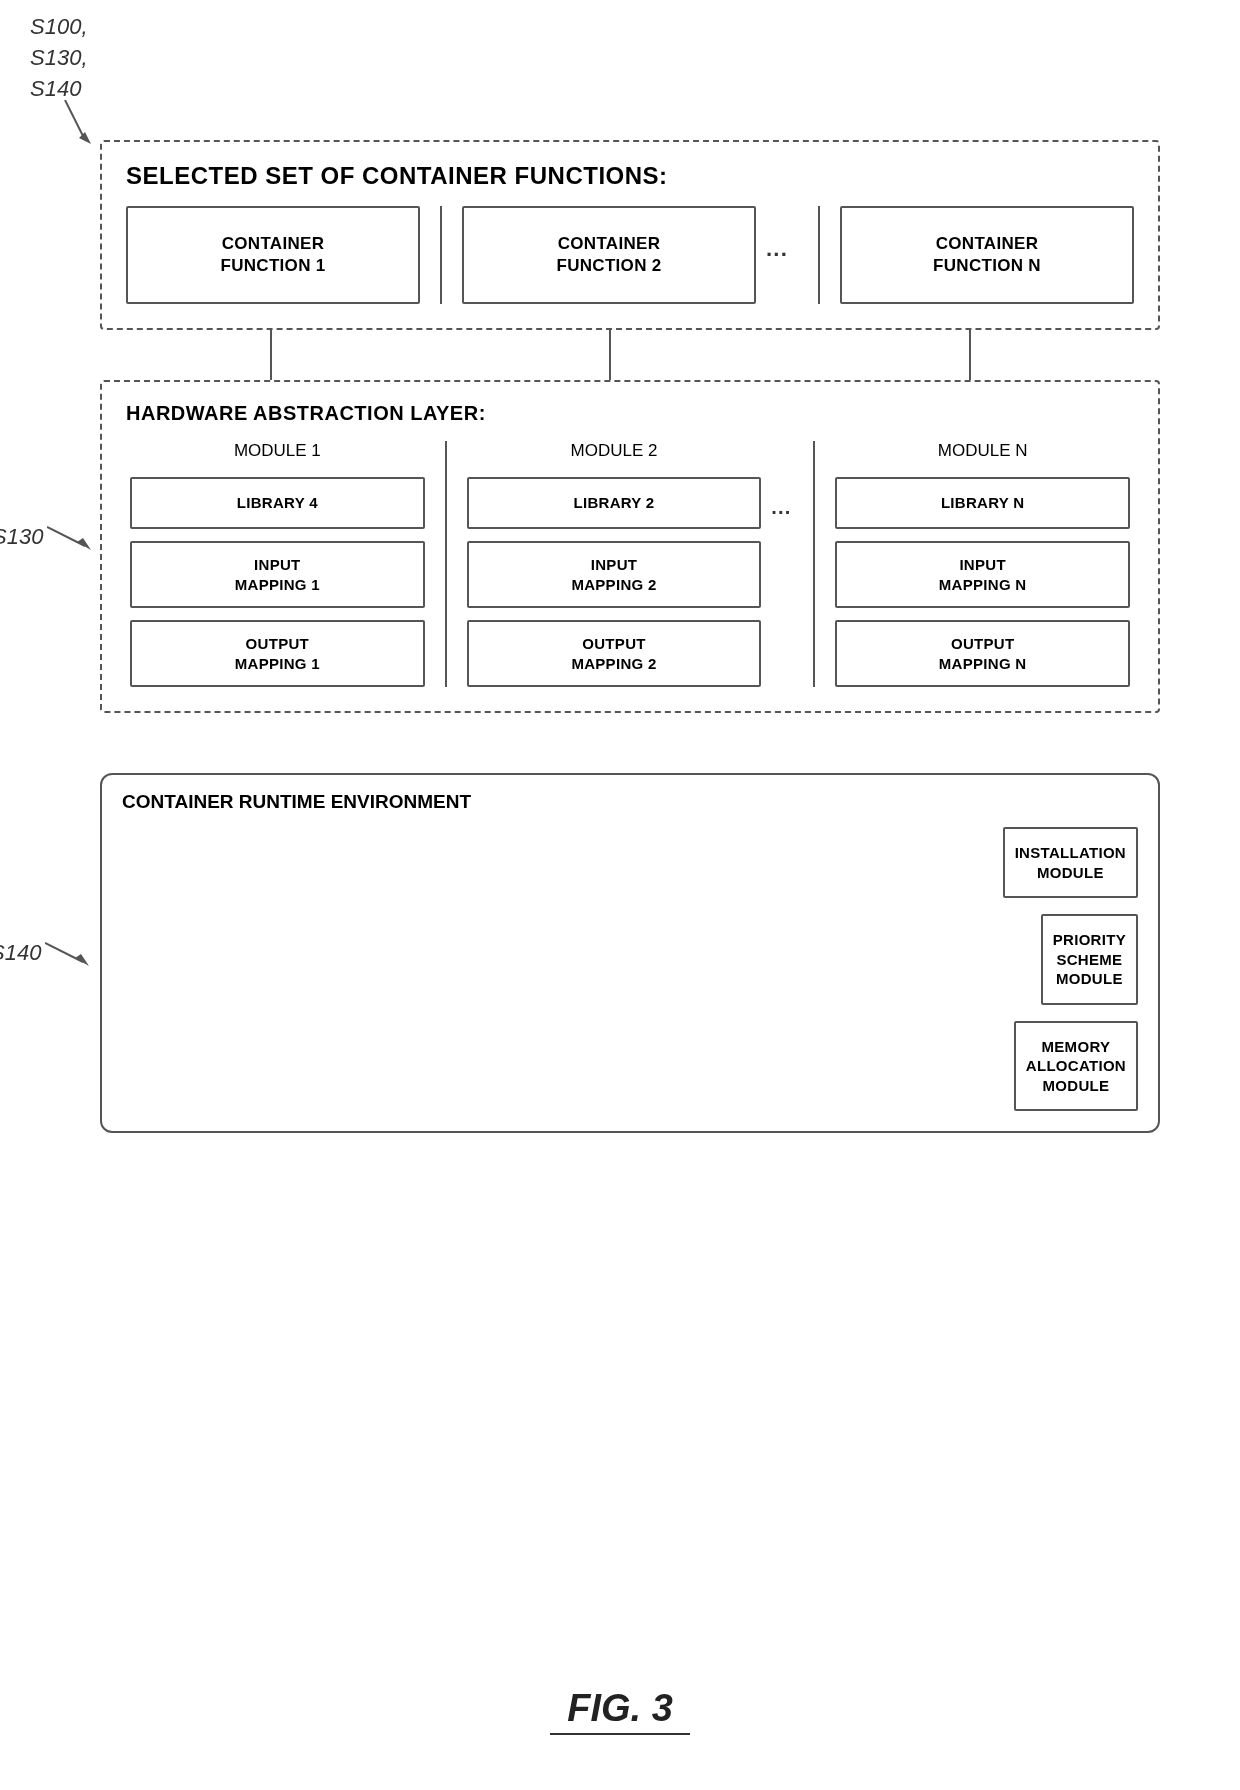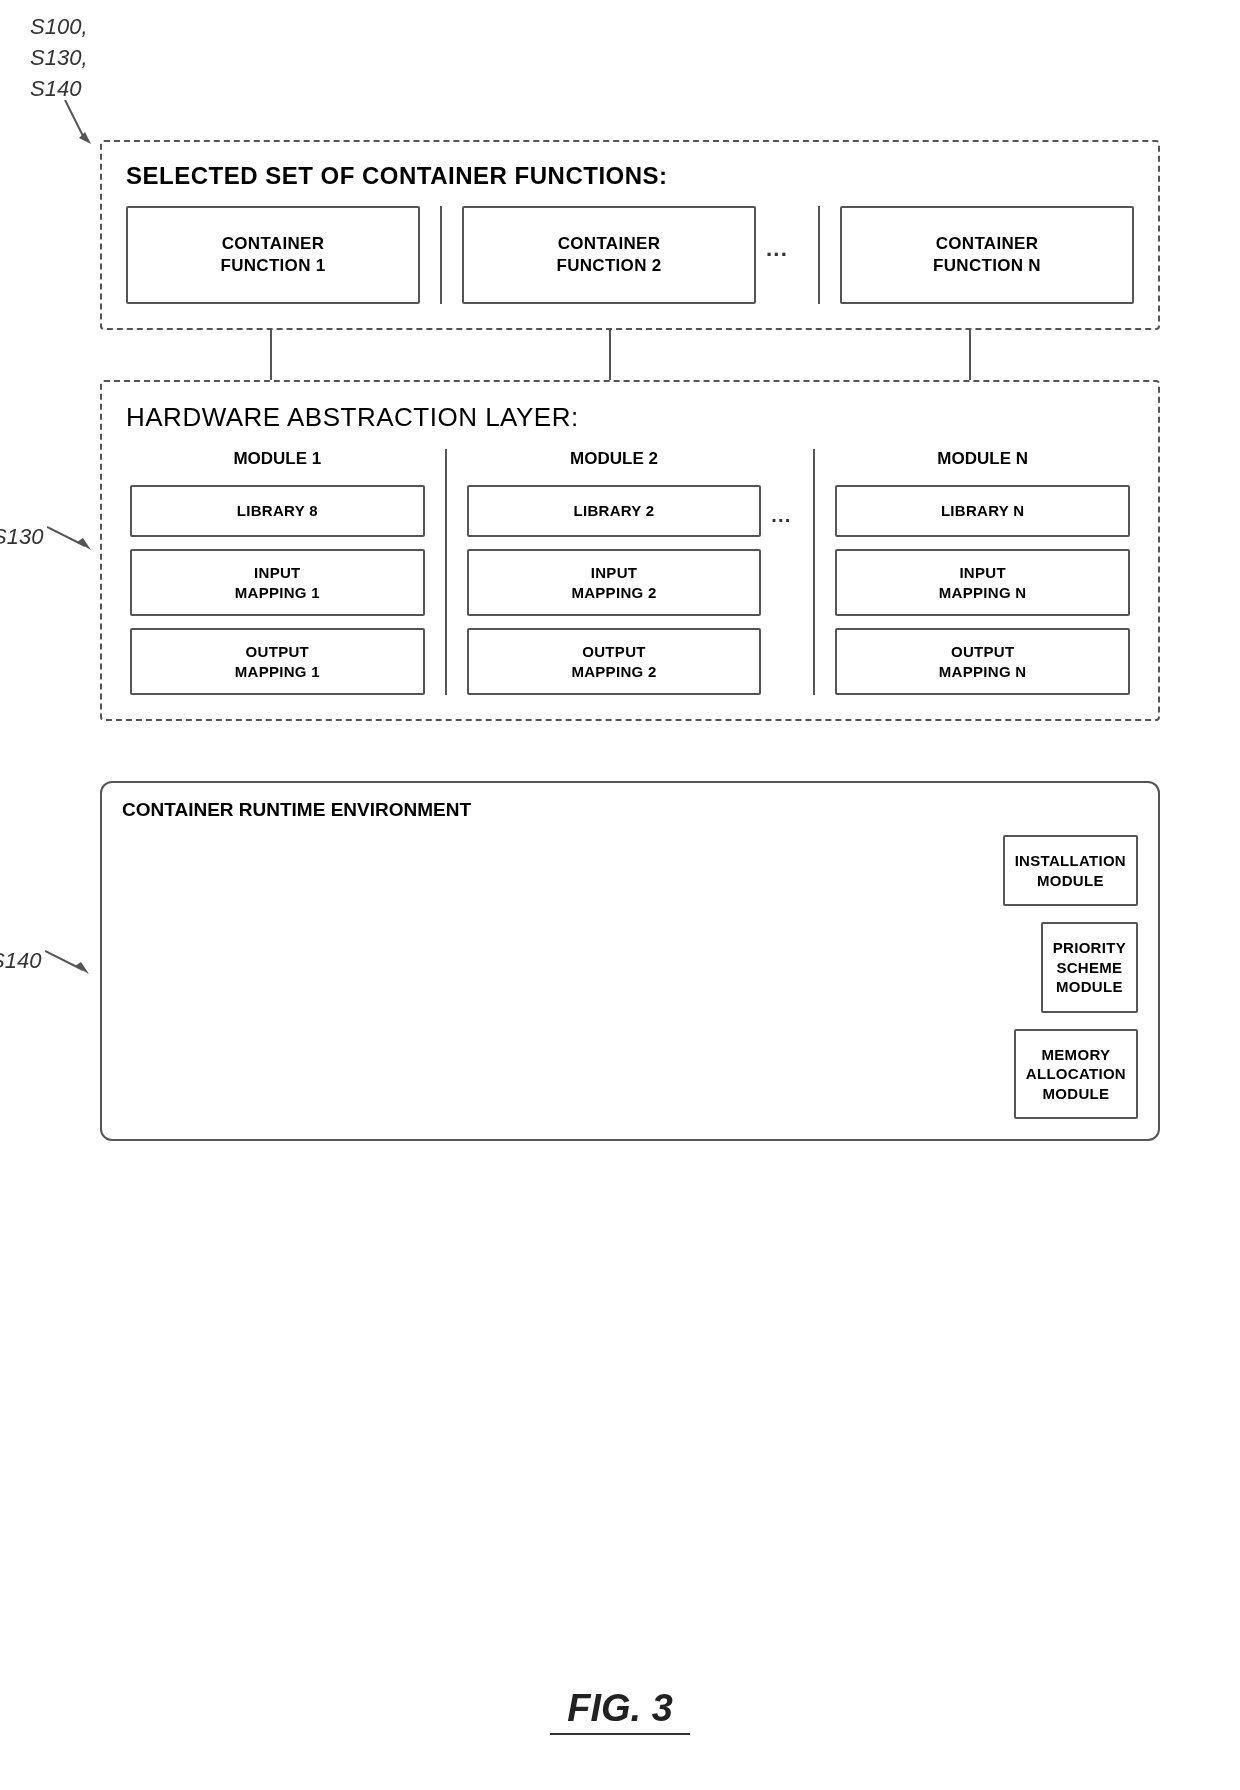--- a/index.html
+++ b/index.html
@@ -102,43 +102,43 @@
 
     
     .hal-box {
       border: 2px dashed #555;
       border-radius: 4px;
       padding: 20px 24px 24px 24px;
       position: relative;
     }
 
     .hal-title {
-      font-size: 26px;
-      font-weight: normal;
+      font-size: 20px;
+      font-weight: bold;
       letter-spacing: 0.5px;
       margin-bottom: 16px;
     }
 
     .modules-row {
       display: flex;
       gap: 0;
       align-items: flex-start;
     }
 
     .module-col {
       flex: 1;
       display: flex;
       flex-direction: column;
       gap: 12px;
       padding: 0 4px;
     }
 
     .module-label {
       font-size: 17px;
-      font-weight: bold;
+      font-weight: normal;
       text-align: center;
       margin-bottom: 4px;
     }
 
     .module-item {
       border: 2px solid #555;
       border-radius: 2px;
       padding: 12px 8px;
       text-align: center;
       font-size: 15px;
@@ -292,21 +292,21 @@
           <polygon points="30,20 44,28 36,16" fill="#555"></polygon>
         </svg>
       </div>
 
       <div class="hal-title">HARDWARE ABSTRACTION LAYER:</div>
 
       <div class="modules-row">
 
         <div class="module-col">
           <div class="module-label">MODULE 1</div>
-          <div class="module-item">LIBRARY 8</div>
+          <div class="module-item">LIBRARY 4</div>
           <div class="module-item">INPUT<br>MAPPING 1</div>
           <div class="module-item">OUTPUT<br>MAPPING 1</div>
         </div>
 
         <div class="module-separator"></div>
 
         <div class="module-col">
           <div class="module-label">MODULE 2</div>
           <div class="module-item">LIBRARY 2</div>
           <div class="module-item">INPUT<br>MAPPING 2</div>

